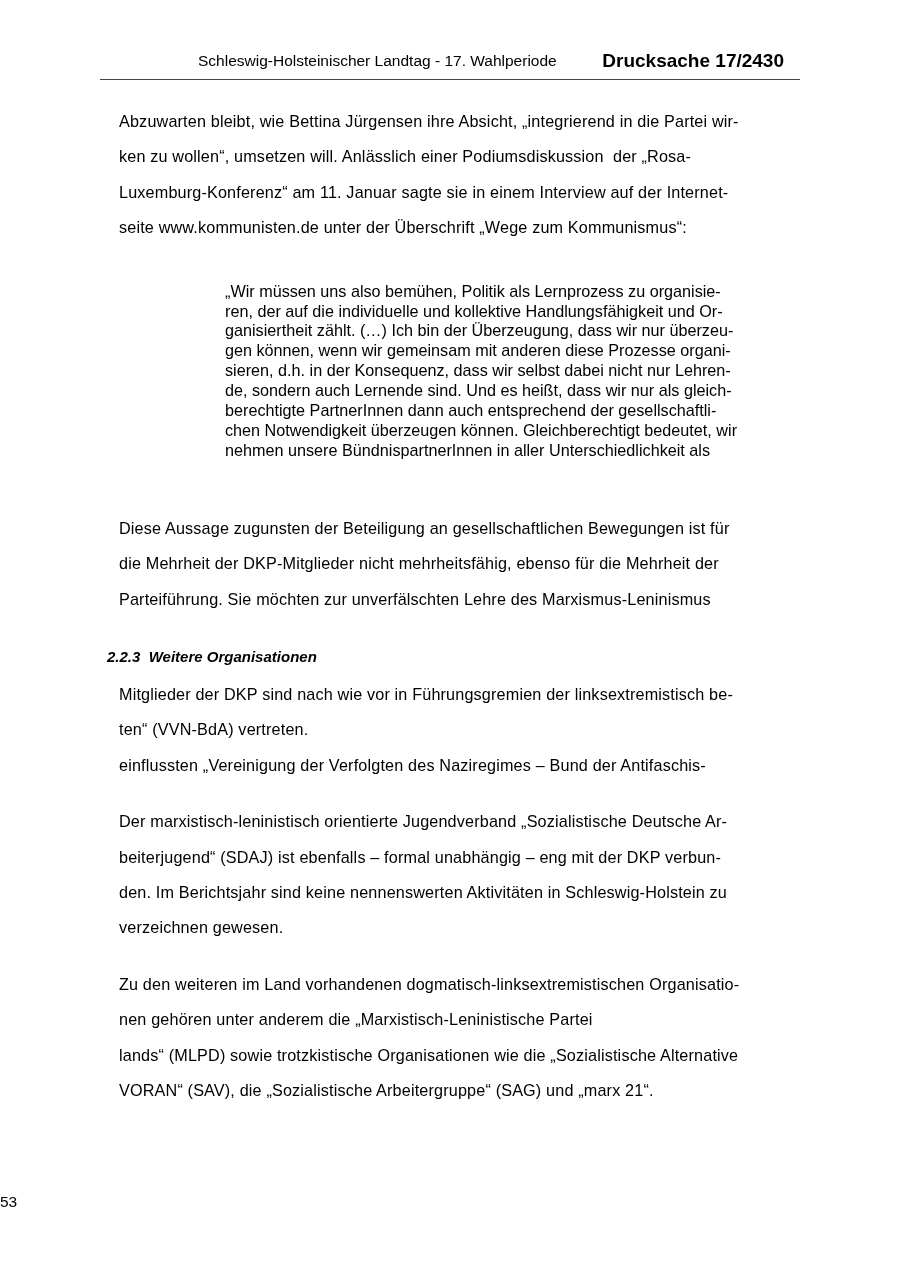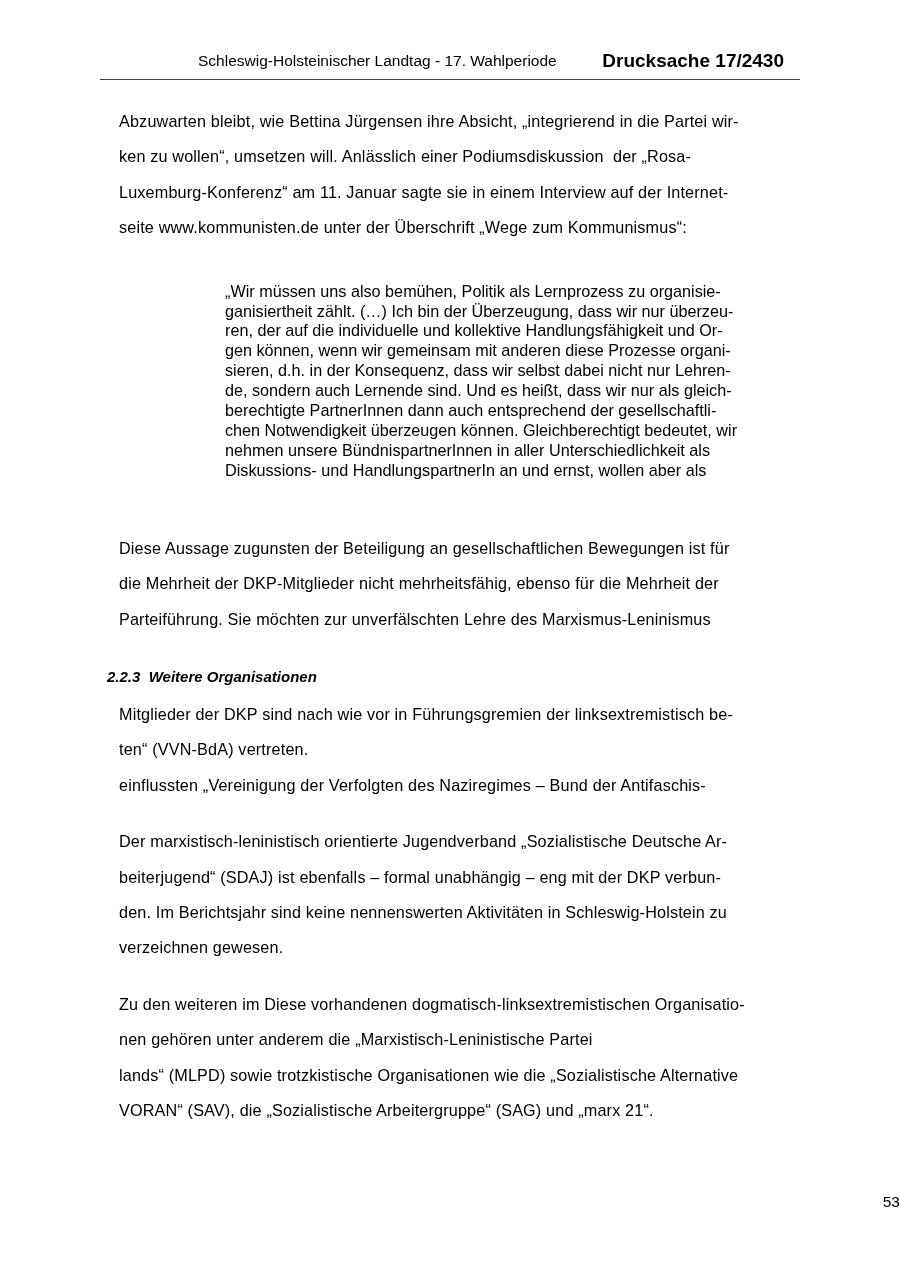--- a/index.html
+++ b/index.html
@@ -95,21 +95,21 @@
     margin: 0;
     white-space: pre;
   }
 
   
   .folio {
     position: absolute;
     left: 0;
     top: 1192px;
     width: 900px;
-    text-align: right;
+    text-align: left;
     font-size: 15.5px;
     line-height: 20px;
   }
 </style>
 </head>
 <body>
 
 <div class="page">
 
   <div class="header">
@@ -124,29 +124,28 @@
       <span class="line">Abzuwarten bleibt, wie Bettina Jürgensen ihre Absicht, „integrierend in die Partei wir-</span>
       <span class="line">ken zu wollen“, umsetzen will. Anlässlich einer Podiumsdiskussion  der „Rosa-</span>
       <span class="line">Luxemburg-Konferenz“ am 11. Januar sagte sie in einem Interview auf der Internet-</span>
       <span class="line">seite www.kommunisten.de unter der Überschrift „Wege zum Kommunismus“:</span>
     </p>
 
     <div style="height:36px"></div>
 
     <blockquote class="quote">
       <span class="line">„Wir müssen uns also bemühen, Politik als Lernprozess zu organisie-</span>
+      <span class="line">ren, der auf die individuelle und kollektive Handlungsfähigkeit und Or-</span>
       <span class="line">ganisiertheit zählt. (…) Ich bin der Überzeugung, dass wir nur überzeu-</span>
-      <span class="line">ren, der auf die individuelle und kollektive Handlungsfähigkeit und Or-</span>
       <span class="line">gen können, wenn wir gemeinsam mit anderen diese Prozesse organi-</span>
       <span class="line">sieren, d.h. in der Konsequenz, dass wir selbst dabei nicht nur Lehren-</span>
       <span class="line">de, sondern auch Lernende sind. Und es heißt, dass wir nur als gleich-</span>
       <span class="line">berechtigte PartnerInnen dann auch entsprechend der gesellschaftli-</span>
       <span class="line">chen Notwendigkeit überzeugen können. Gleichberechtigt bedeutet, wir</span>
       <span class="line">nehmen unsere BündnispartnerInnen in aller Unterschiedlichkeit als</span>
-      <span class="line">Diskussions- und HandlungspartnerIn an und ernst, wollen aber als</span>
     </blockquote>
 
     <div style="height:50px"></div>
 
     <p class="para">
       <span class="line">Diese Aussage zugunsten der Beteiligung an gesellschaftlichen Bewegungen ist für</span>
       <span class="line">die Mehrheit der DKP-Mitglieder nicht mehrheitsfähig, ebenso für die Mehrheit der</span>
       <span class="line">Parteiführung. Sie möchten zur unverfälschten Lehre des Marxismus-Leninismus</span>
     </p>
 
@@ -167,21 +166,21 @@
     <p class="para">
       <span class="line">Der marxistisch-leninistisch orientierte Jugendverband „Sozialistische Deutsche Ar-</span>
       <span class="line">beiterjugend“ (SDAJ) ist ebenfalls – formal unabhängig – eng mit der DKP verbun-</span>
       <span class="line">den. Im Berichtsjahr sind keine nennenswerten Aktivitäten in Schleswig-Holstein zu</span>
       <span class="line">verzeichnen gewesen.</span>
     </p>
 
     <div style="height:21px"></div>
 
     <p class="para">
-      <span class="line">Zu den weiteren im Diese vorhandenen dogmatisch-linksextremistischen Organisatio-</span>
+      <span class="line">Zu den weiteren im Land vorhandenen dogmatisch-linksextremistischen Organisatio-</span>
       <span class="line">nen gehören unter anderem die „Marxistisch-Leninistische Partei</span>
       <span class="line">lands“ (MLPD) sowie trotzkistische Organisationen wie die „Sozialistische Alternative</span>
       <span class="line">VORAN“ (SAV), die „Sozialistische Arbeitergruppe“ (SAG) und „marx 21“.</span>
     </p>
 
   </div>
 
   <div class="folio">53</div>
 
 </div>

